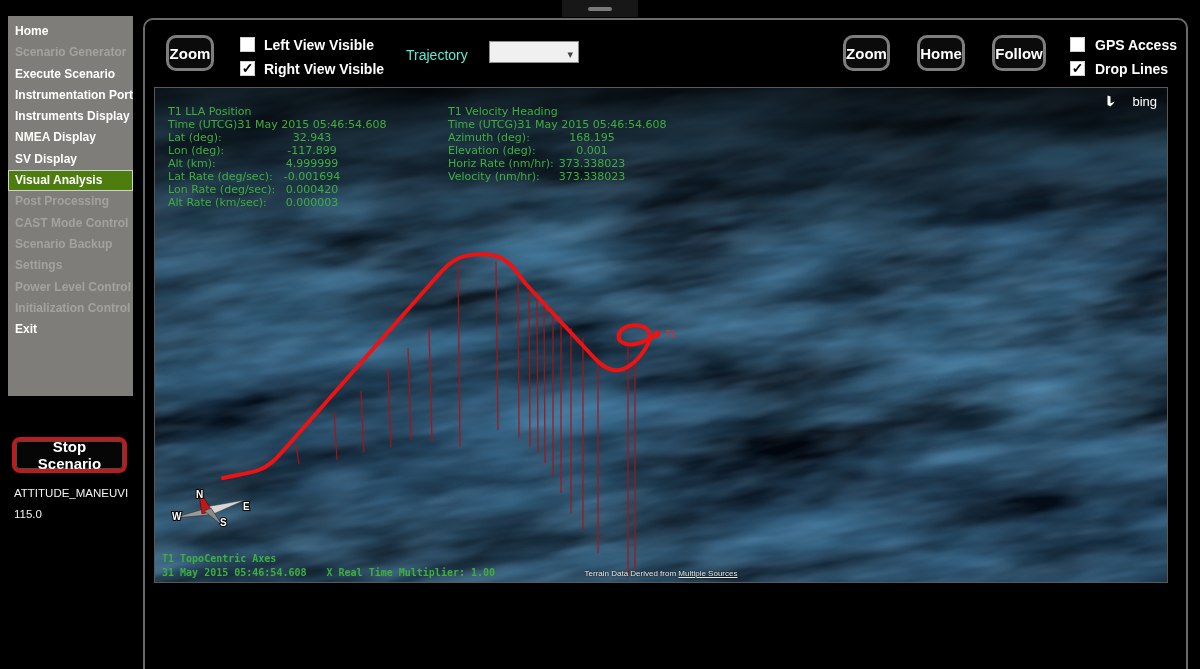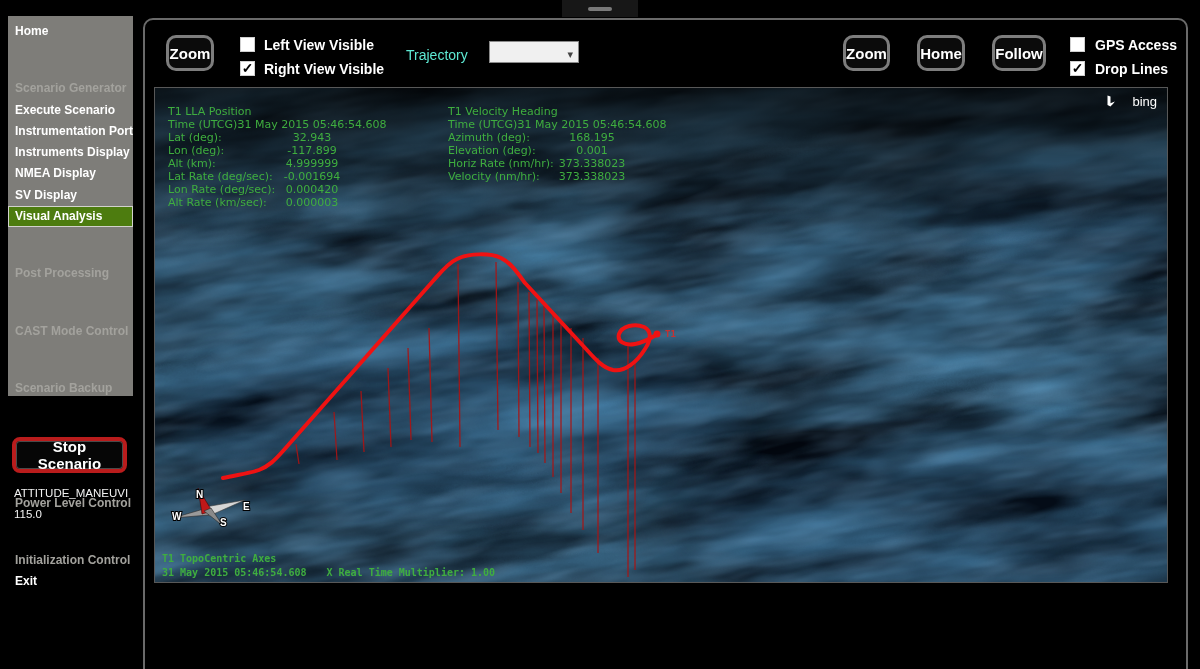--- a/index.html
+++ b/index.html
@@ -6,21 +6,21 @@
   body{width:1200px;height:669px;position:relative;overflow:hidden;
        font-family:"Liberation Sans",sans-serif;-webkit-font-smoothing:antialiased;}
 
   
   .grip{position:absolute;left:562px;top:0;width:76px;height:17px;background:#171717;}
   .grip .pill{position:absolute;left:26px;top:7px;width:24px;height:4px;background:#7a7a7a;border-radius:2px;}
 
   
   .sidebar{position:absolute;left:8px;top:16px;width:125px;height:380px;background:#7e7d79;padding-top:5px;box-sizing:border-box;}
   .side-item{height:21.3px;line-height:21.3px;padding-left:7px;color:#fff;font-weight:bold;font-size:12px;white-space:nowrap;cursor:default;}
-  .side-item[data-enabled="false"]{color:#a3a29d;margin-top:36px;}
+  .side-item[data-enabled="false"]{color:#a3a29d;}
   .side-item[data-selected="true"]{background:#4d7c0f;outline:1px solid #d2d2cd;outline-offset:-1px;}
 
   
   .stop-btn{position:absolute;left:12px;top:437px;width:115px;height:36px;background:#060606;
             border:4px solid #b91c1c;border-radius:8px;color:#fff;font-weight:bold;font-size:15px;
             font-family:"Liberation Sans",sans-serif;display:flex;align-items:center;justify-content:center;
             box-shadow:inset 0 0 0 1px #4a4a4a;}
   .scn-name{position:absolute;left:14px;top:487px;color:#f2f2f2;font-size:11.5px;}
   .scn-val{position:absolute;left:14px;top:508px;color:#f2f2f2;font-size:11.5px;}
 
@@ -228,14 +228,17 @@
       <svg width="12" height="14" viewBox="0 0 12 14">
         <path d="M1.5 0.5 L4.5 1.6 V8.2 L8.8 6.6 C8.8 6.6 7 9.6 4.5 11.4 L1.5 10 Z" fill="#fff"></path>
       </svg>
       <span>bing</span>
     </div>
 
     <div class="status-axes">T1 TopoCentric Axes</div>
     <div class="status-time">
       <span>31 May 2015 05:46:54.608</span><span class="mult">X Real Time Multiplier: 1.00</span>
     </div>
+    <div class="attribution">
+      <span>Terrain Data Derived from </span><span class="link">Multiple Sources</span>
+    </div>
   </div>
 </div>
 
 </body></html>

